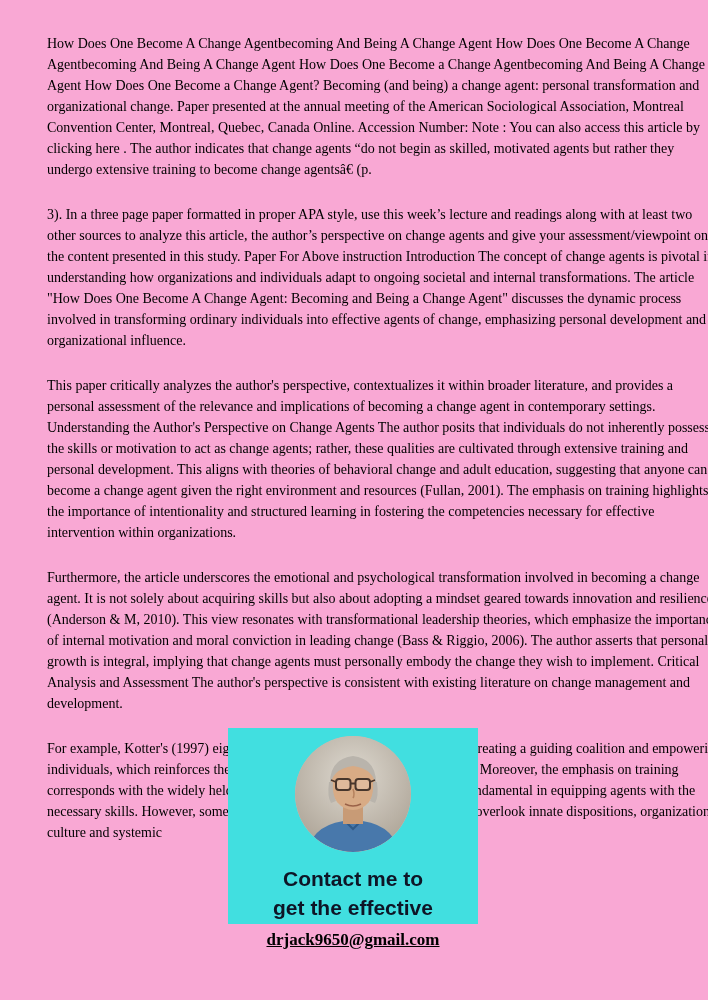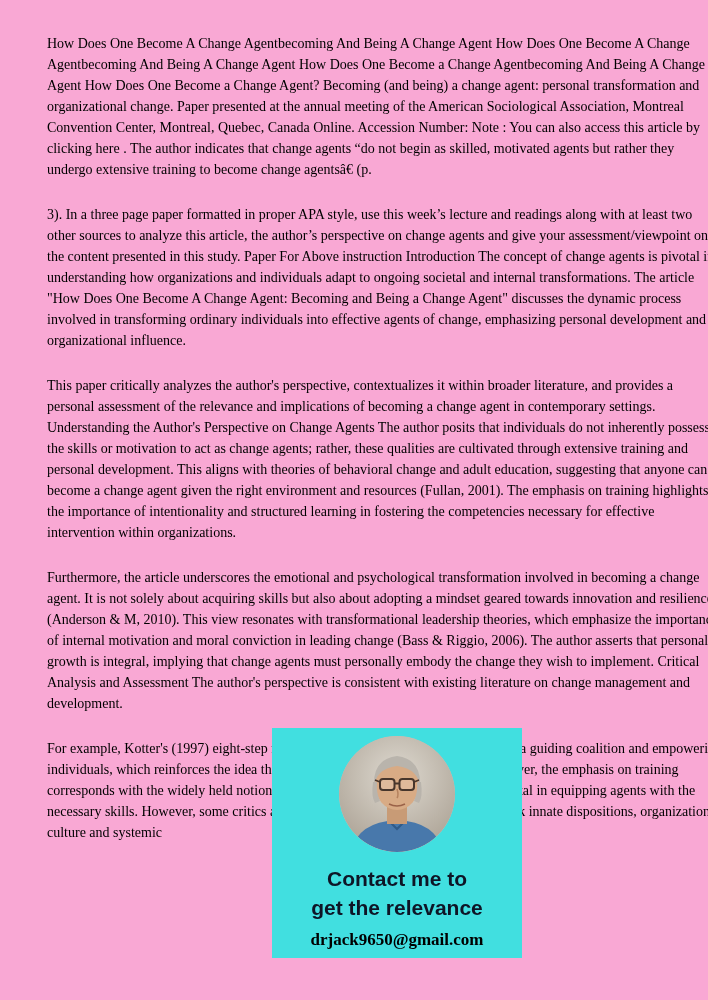--- a/index.html
+++ b/index.html
@@ -21,24 +21,23 @@
     line-height: 21px;
     color: #000000;
     text-align: left;
   }
   .doc p { margin: 0 0 24px 0; }
   .overlay {
     position: absolute;
     left: 228px;
     top: 728px;
     width: 250px;
-    height: 230px;
+    height: 196px;
     background: #41dfe0;
     text-align: center;
-    margin-left: 44px;
   }
   .avatar {
     width: 116px;
     height: 116px;
     border-radius: 50%;
     overflow: hidden;
     margin: 8px auto 0 auto;
     background: #c5beb2;
   }
   .contact-line {
@@ -48,20 +47,21 @@
     line-height: 29px;
     color: #0e1526;
   }
   .contact-line.first { margin-top: 12px; }
   .email {
     font-family: "Liberation Serif", serif;
     font-weight: bold;
     font-size: 17px;
     color: #000000;
     margin-top: 8px;
+    text-decoration: underline;
   }
 </style>
 </head>
 <body>
 
 <div class="page">
 
   <div class="doc">
     <p>How Does One Become A Change Agentbecoming And Being A Change Agent How Does One Become A Change Agentbecoming And Being A Change Agent How Does One Become a Change Agentbecoming And Being A Change Agent How Does One Become a Change Agent? Becoming (and being) a change agent: personal transformation and organizational change. Paper presented at the annual meeting of the American Sociological Association, Montreal Convention Center, Montreal, Quebec, Canada Online. Accession Number: Note : You can also access this article by clicking here . The author indicates that change agents “do not begin as skilled, motivated agents but rather they undergo extensive training to become change agentsâ€ (p.</p>
     <p>3). In a three page paper formatted in proper APA style, use this week’s lecture and readings along with at least two other sources to analyze this article, the author’s perspective on change agents and give your assessment/viewpoint on the content presented in this study. Paper For Above instruction Introduction The concept of change agents is pivotal in understanding how organizations and individuals adapt to ongoing societal and internal transformations. The article "How Does One Become A Change Agent: Becoming and Being a Change Agent" discusses the dynamic process involved in transforming ordinary individuals into effective agents of change, emphasizing personal development and organizational influence.</p>
@@ -102,17 +102,17 @@
           <path d="M41 46 L36 44" stroke="#47362c" stroke-width="1.5"></path>
           <path d="M75 46 L80 44" stroke="#47362c" stroke-width="1.5"></path>
 
           <path d="M58 53 q2 6 0 9" stroke="#b5825e" stroke-width="1.5" fill="none"></path>
 
           <path d="M50 68 q8 4 16 0" stroke="#9a6248" stroke-width="1.5" fill="none"></path>
         </g>
       </svg>
     </div>
     <div class="contact-line first">Contact me to</div>
-    <div class="contact-line">get the relevance</div>
+    <div class="contact-line">get the effective</div>
     <div class="email">drjack9650@gmail.com</div>
   </div>
 
 </div>
 
 </body></html>

